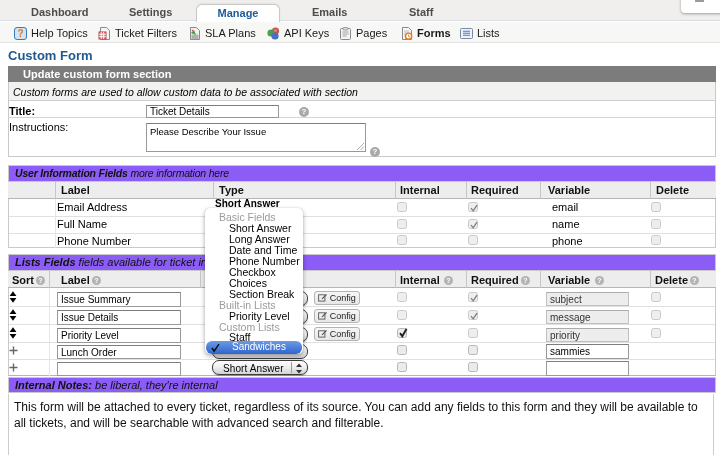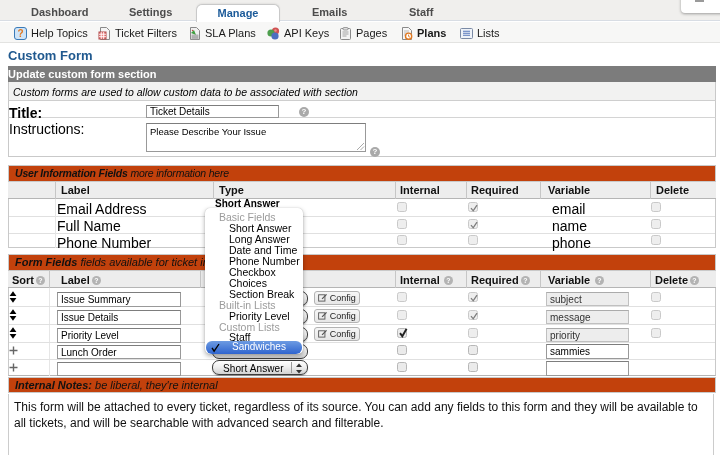--- a/index.html
+++ b/index.html
@@ -15,27 +15,27 @@
   border-radius:6px 6px 0 0; text-align:center; font-size:11px; font-weight:bold;
   color:#1b5a99; line-height:17px; box-shadow:0 -1px 2px rgba(0,0,0,0.06); }
 
 #subnav { left:0; top:22px; width:720px; height:21px; background:#f7f7f6;
   border-bottom:1px solid #e3e3e1; }
 .snitem { position:absolute; top:27px; font-size:11px; color:#1a1a1a; }
 .snitem svg { position:absolute; top:0px; }
 h2.title { position:absolute; left:8px; top:48px; font-size:13px; font-weight:bold;
   color:#20598f; }
 .graybar { position:absolute; left:8px; width:708px; height:16px; background:#7c7c7c;
-  color:#fff; font-size:11px; font-weight:bold; line-height:16px; padding-left:0; }
-.secbar { position:absolute; left:8px; width:708px; height:17px; background:#c2410c;
+  color:#fff; font-size:11px; font-weight:bold; line-height:16px; padding-left:15px; }
+.secbar { position:absolute; left:8px; width:708px; height:17px; background:#8b5cf6;
   border:1px solid #c9c9c9; font-size:11px; line-height:15px; padding-left:6px;
   font-style:italic; color:#111; }
 .secbar b { font-weight:bold; }
 .row { position:absolute; background:#fff; }
-.lbl { position:absolute; font-size:14px; color:#000; }
+.lbl { position:absolute; font-size:11px; color:#000; }
 .bold { font-weight:bold; }
 .ital { font-style:italic; }
 input.txt, .txtbox { position:absolute; border:1px solid #999;
   border-top-color:#7d7d7d; background:#fff; font-family:"Liberation Sans",sans-serif;
   font-size:10px; color:#000; padding:0 0 0 3px; }
 input.txt.txtdis { background:#ededed; border:1px solid #c0c0c0; border-top-color:#ababab; color:#333; }
 .help { position:absolute; width:10px; height:10px; border-radius:50%;
   background:#a9a9a9; color:#fff; font-size:8px; font-weight:bold; text-align:center;
   line-height:10px; }
 .helpsm { position:absolute; width:9px; height:9px; border-radius:50%;
@@ -133,21 +133,21 @@
       <path d="M3.5 5h6M3.5 7h6M3.5 9h4" stroke="#9a9a9a" stroke-width="0.9"></path>
     </svg>
  <span style="margin-left:17px;">Pages</span></span>
 <span class="snitem" style="left:400px;">
  <svg width="13" height="13" viewBox="0 0 13 13">
       <path d="M2.5 0.5h6l3 3v9h-9z" fill="#f7f7f7" stroke="#8a8a8a"></path>
       <path d="M4 4h5M4 6h5M4 8h3" stroke="#b5b5b5" stroke-width="0.9"></path>
       <circle cx="8.6" cy="9.2" r="3.1" fill="#fff" stroke="#e07820" stroke-width="1.4"></circle>
       <path d="M8.6 7.6v1.8l1.3.8" stroke="#e07820" stroke-width="1" fill="none"></path>
     </svg>
- <span style="margin-left:17px; font-weight:bold;">Plans</span></span>
+ <span style="margin-left:17px; font-weight:bold;">Forms</span></span>
 <span class="snitem" style="left:460px;">
  <svg width="13" height="13" viewBox="0 0 13 13">
       <rect x="0.5" y="1.5" width="12" height="10" rx="1" fill="#eef2f8" stroke="#7a8aa5"></rect>
       <path d="M3 4.2h7M3 6.2h7M3 8.2h7" stroke="#5577bb" stroke-width="1.1"></path>
     </svg>
  <span style="margin-left:17px;">Lists</span></span>
 
 <h2 class="title">Custom Form</h2>
 
 <div class="graybar" style="top:66px;">Update custom form section</div>
@@ -205,21 +205,21 @@
       <path d="M2 5.2L4.2 7.8L8 2.2" stroke="#7d7d7d" stroke-width="1.3" fill="none"></path>
     </svg>
   </div>
 <span class="lbl" style="left:552px; top:218px;">name</span>
 <div class="cb cbdis" style="left:651px; top:219px;"></div>
 <div class="cb cbdis" style="left:397px; top:235px;"></div>
 <div class="cb cbdis" style="left:468px; top:235px;"></div>
 <span class="lbl" style="left:552px; top:235px;">phone</span>
 <div class="cb cbdis" style="left:651px; top:235px;"></div>
 
-<div class="secbar" style="top:254px;"><b>Form Fields</b>&nbsp;fields available for ticket information</div>
+<div class="secbar" style="top:254px;"><b>Lists Fields</b>&nbsp;fields available for ticket information</div>
 <div class="th" style="left:8px; top:271px; width:708px; height:17px;"></div>
 <span class="thtext" style="left:12px; top:274px;">Sort</span>
 <span class="helpsm" style="left:36px; top:276px;">?</span>
 <span class="thtext" style="left:61px; top:274px;">Label</span>
 <span class="helpsm" style="left:92px; top:276px;">?</span>
 <span class="thtext" style="left:219px; top:274px;">Type</span>
 <span class="helpsm" style="left:247px; top:276px;">?</span>
 <span class="thtext" style="left:400px; top:274px;">Internal</span>
 <span class="helpsm" style="left:444px; top:276px;">?</span>
 <span class="thtext" style="left:471px; top:274px;">Required</span>

